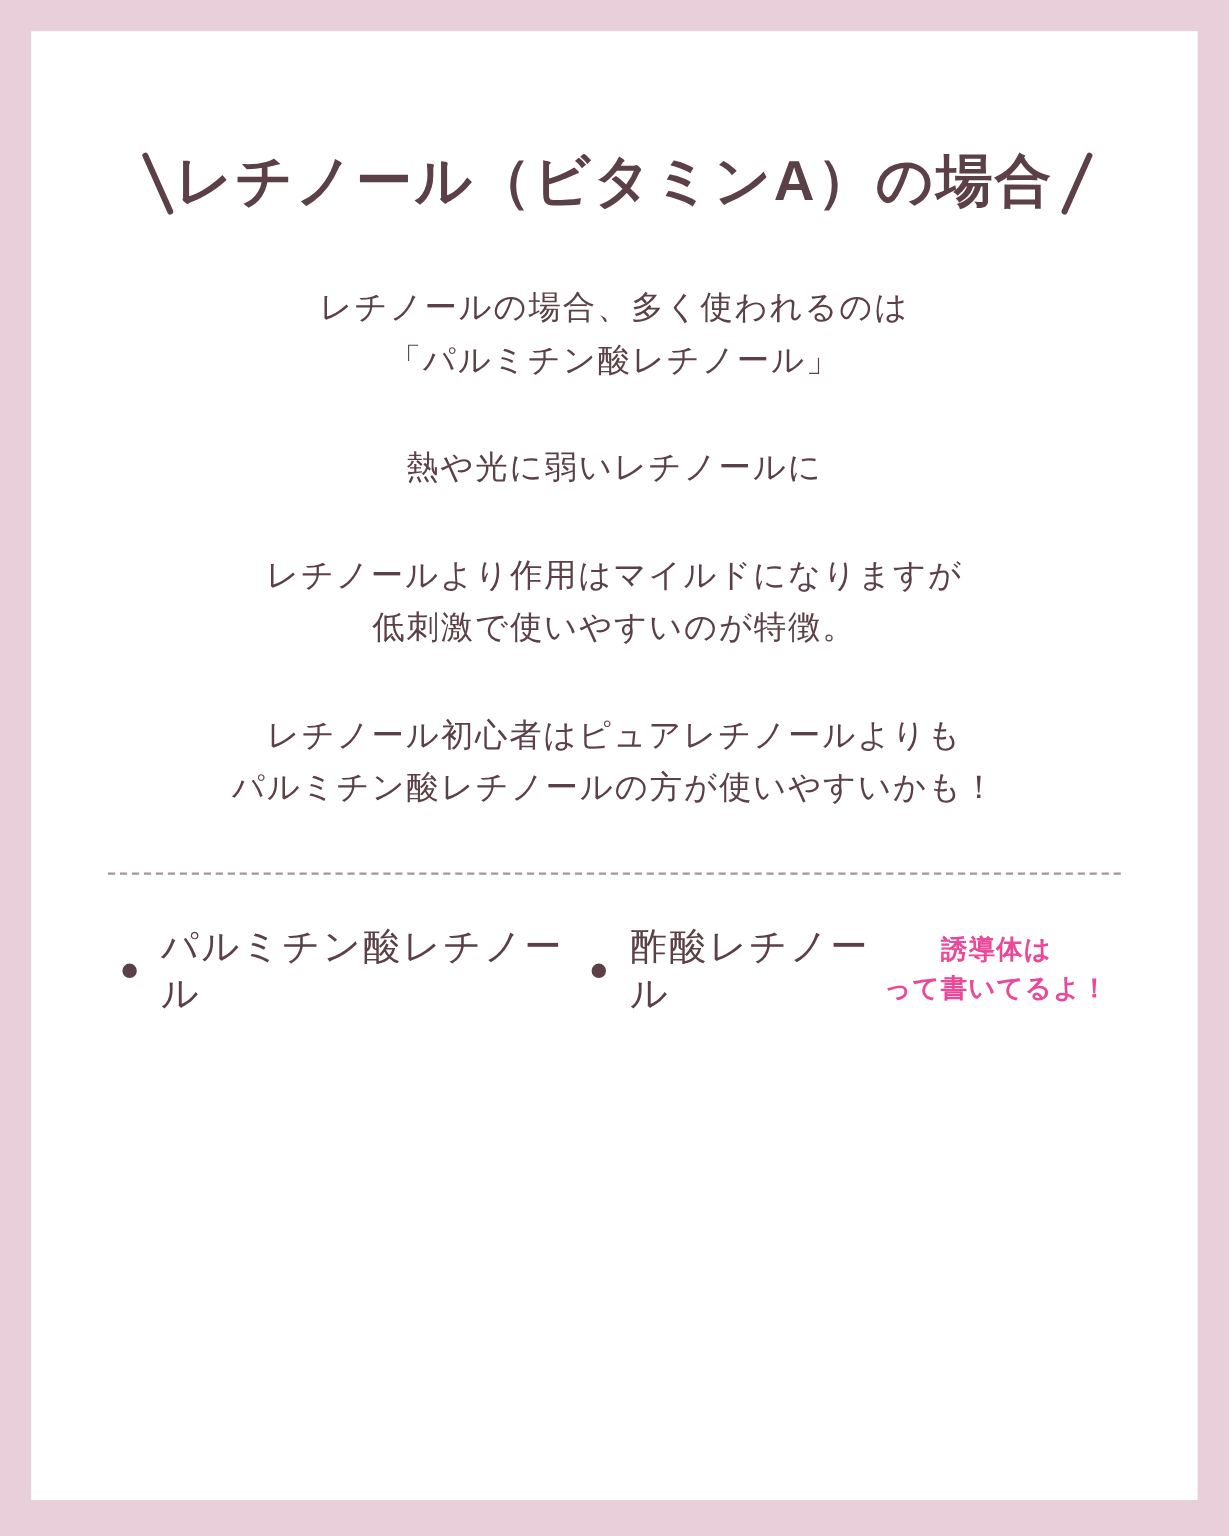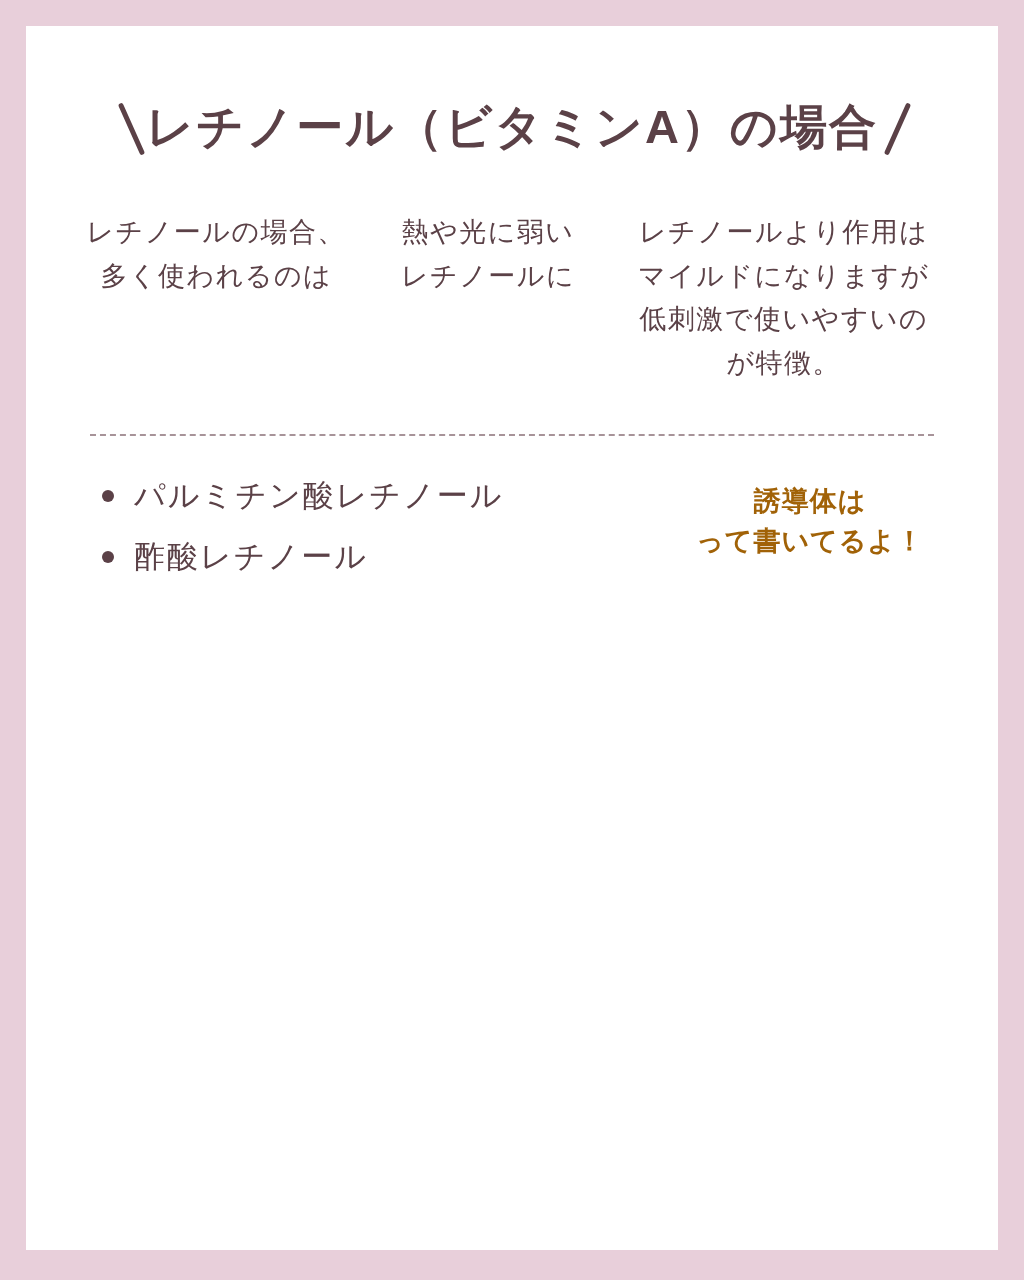--- a/index.html
+++ b/index.html
@@ -30,21 +30,21 @@
     padding: 60px 58px 40px 58px;
     display: flex;
     flex-direction: column;
   }
   
   .title-row {
     display: flex;
     align-items: center;
     justify-content: center;
     gap: 0;
-    margin-top: 10px;
+    margin-top: 34px;
     margin-bottom: 10px;
   }
   .title-text {
     font-size: 47px;
     font-weight: 700;
     color: #5b4147;
     letter-spacing: 2px;
     white-space: nowrap;
   }
   .slash {
@@ -67,21 +67,21 @@
   .slash.left::before {
     transform: rotate(-24deg);
   }
   .slash.right::before {
     transform: rotate(24deg);
   }
   
   .body-block {
     margin-top: 42px;
     display: flex;
-    flex-direction: row;
+    flex-direction: column;
     gap: 46px;
   }
   .para {
     text-align: center;
     color: #5b4147;
     font-size: 27px;
     line-height: 1.62;
     letter-spacing: 1.5px;
     font-weight: 400;
   }
@@ -101,43 +101,43 @@
     margin-top: 40px;
     display: flex;
     align-items: flex-start;
     justify-content: space-between;
   }
   .bullet-list {
     list-style: none;
     margin: 0;
     padding: 0 0 0 18px;
     display: flex;
-    flex-direction: column;
+    flex-direction: row;
     gap: 22px;
   }
   .bullet-list li {
     display: flex;
     align-items: center;
     gap: 20px;
     color: #5b4147;
     font-size: 31px;
     letter-spacing: 2px;
     line-height: 1.25;
   }
   .dot {
     width: 12px;
     height: 12px;
     border-radius: 50%;
     background: #5b4147;
     flex: 0 0 auto;
   }
   .note {
     text-align: center;
-    color: #a16207;
-    font-size: 27px;
+    color: #ec4899;
+    font-size: 22px;
     font-weight: 700;
     line-height: 1.5;
     letter-spacing: 1px;
     padding-right: 16px;
     padding-top: 4px;
   }
   .note .line {
     display: block;
     white-space: nowrap;
   }
@@ -151,31 +151,36 @@
     <div class="title-row">
       <span class="slash left"></span>
       <span class="title-text">レチノール（ビタミンA）の場合</span>
       <span class="slash right"></span>
     </div>
 
     <div class="body-block">
 
       <div class="para">
         <span class="line">レチノールの場合、多く使われるのは</span>
+        <span class="line">「パルミチン酸レチノール」</span>
       </div>
 
       <div class="para">
         <span class="line">熱や光に弱いレチノールに</span>
       </div>
 
       <div class="para">
         <span class="line">レチノールより作用はマイルドになりますが</span>
         <span class="line">低刺激で使いやすいのが特徴。</span>
       </div>
 
+      <div class="para">
+        <span class="line">レチノール初心者はピュアレチノールよりも</span>
+        <span class="line">パルミチン酸レチノールの方が使いやすいかも！</span>
+      </div>
 
     </div>
 
     <hr class="divider">
 
     <div class="bottom">
 
       <ul class="bullet-list">
         <li>
           <span class="dot"></span>

